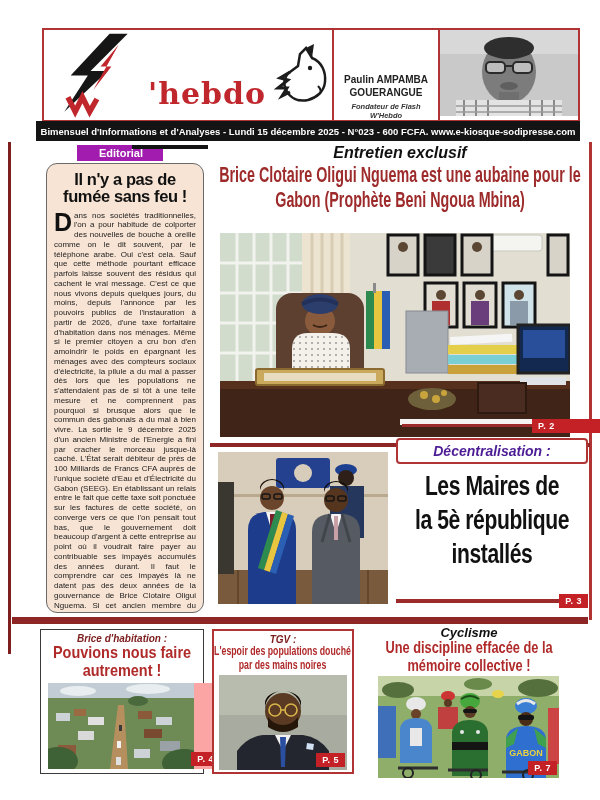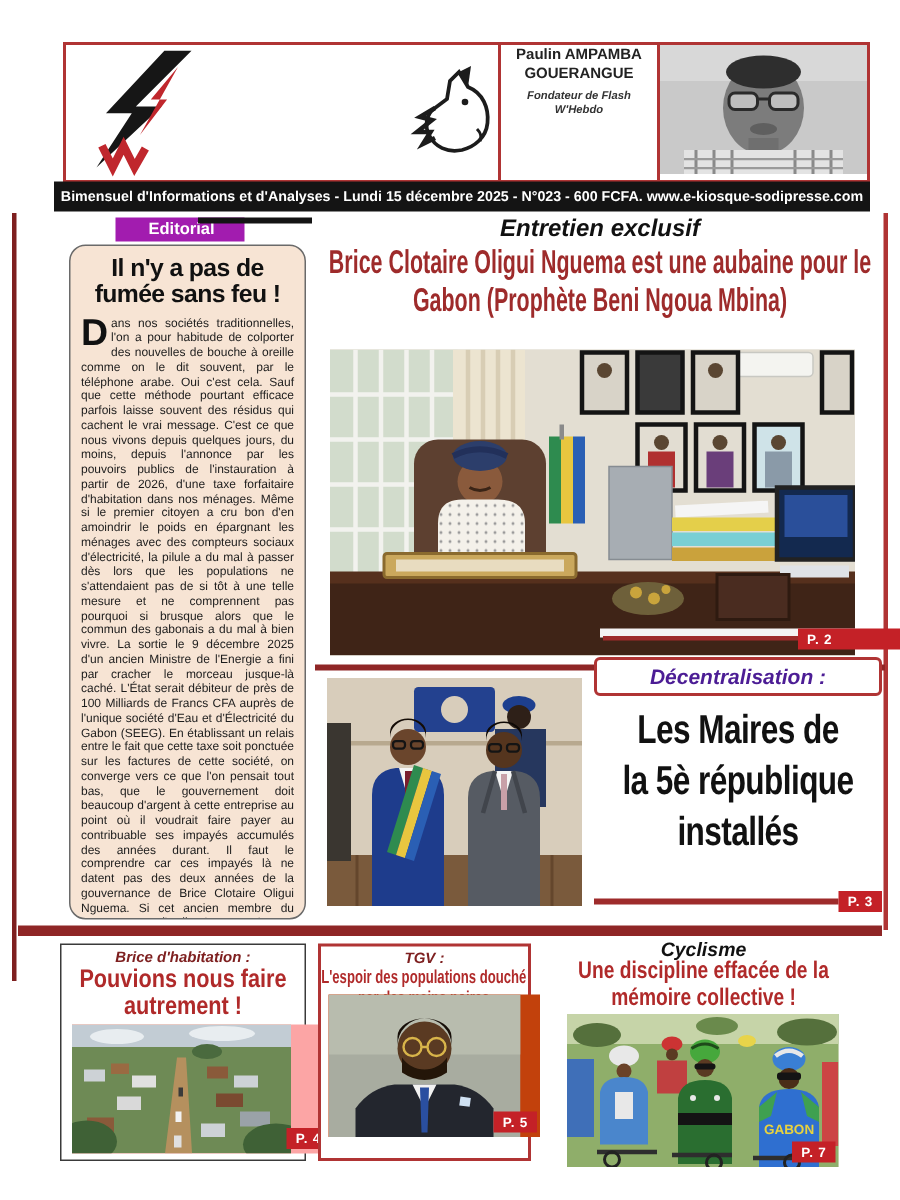--- a/index.html
+++ b/index.html
@@ -4,21 +4,21 @@
 <style>
   html,body{margin:0;padding:0;background:#e9e9e9;}
   #page{position:relative;width:600px;height:800px;background:#ffffff;margin:0 auto;
         font-family:"Liberation Sans",sans-serif;overflow:hidden;}
 
   
   .masthead{position:absolute;left:42px;top:28px;width:534px;height:90px;
             border:2px solid #b03434;display:flex;background:#fff;}
   .logo-area{position:relative;flex:0 0 288px;height:100%;}
   .vdiv{width:2px;background:#b03434;}
-  .founder-area{flex:1;display:flex;flex-direction:column;align-items:center;justify-content:flex-start;
+  .founder-area{flex:1;display:flex;flex-direction:column;align-items:center;justify-content:flex-end;
                 text-align:center;padding:0 2px;}
   .founder-name{font-size:10px;font-weight:bold;color:#222;line-height:13px;}
   .founder-role{font-size:7.5px;font-style:italic;font-weight:bold;color:#333;margin-top:3px;}
   .portrait-area{flex:0 0 138px;height:100%;overflow:hidden;}
 
   .logo-flash{position:absolute;left:86px;top:10px;font-family:"DejaVu Serif",serif;
               font-style:italic;font-weight:bold;font-size:35px;color:#141414;letter-spacing:1px;}
   .logo-hebdo{position:absolute;left:104px;top:46px;font-family:"DejaVu Serif",serif;
               font-weight:bold;font-size:30px;color:#c0272d;letter-spacing:1px;}
   .logo-bolt{position:absolute;left:10px;top:2px;}
@@ -87,21 +87,21 @@
            box-sizing:border-box;background:#fff;}
   .kicker-sm{font-size:10px;font-weight:bold;font-style:italic;color:#7e2020;text-align:center;
              margin-top:3px;}
   .taxe-headline{position:absolute;left:-13px;top:14px;width:188px;text-align:center;
                  font-size:17px;line-height:18px;font-weight:bold;color:#b02a2a;
                  transform:scaleX(0.85);transform-origin:center top;}
   .taxe-photo{position:absolute;left:7px;top:53px;width:174px;height:86px;overflow:hidden;background:#fca5a5;}
   .tgv-headline{position:absolute;left:-33px;top:13px;width:203px;text-align:center;
                 font-size:12.5px;line-height:14px;font-weight:bold;color:#b02a2a;
                 transform:scaleX(0.70);transform-origin:center top;}
-  .tgv-photo{position:absolute;left:5px;top:32px;width:141px;height:95px;overflow:hidden;background:#c2410c;}
+  .tgv-photo{position:absolute;left:5px;top:44px;width:128px;height:95px;overflow:hidden;background:#be185d;}
 
   .cyc-kicker{position:absolute;left:378px;top:625px;width:182px;text-align:center;
               font-size:13px;font-weight:bold;font-style:italic;color:#111;}
   .cyc-headline{position:absolute;left:348px;top:639px;width:242px;text-align:center;
                 font-size:16px;line-height:17.5px;font-weight:bold;color:#b02a2a;
                 transform:scaleX(0.80);transform-origin:center top;}
   .cyc-photo{position:absolute;left:378px;top:676px;width:181px;height:102px;overflow:hidden;
              background:#8fae6a;}
 
   .photo-badge{position:absolute;right:2px;bottom:3px;}
@@ -114,20 +114,21 @@
 
   <div class="masthead">
     <div class="logo-area">
       <span class="logo-bolt">
         <svg width="84" height="86" viewBox="0 0 90 95">
           <path d="M60,2 L17,48 L36,48 L10,88 L58,43 L39,43 L80,2 Z" fill="#161616"></path>
           <path d="M70,14 L50,38 L62,38 L42,64 Z" fill="#c0272d"></path>
           <polyline points="14,72 22,88 30,72 38,88 46,74" fill="none" stroke="#c0272d" stroke-width="6"></polyline>
         </svg>
       </span>
+      <span class="logo-hebdo">'hebdo</span>
       <span class="logo-horse">
         <svg width="62" height="64" viewBox="0 0 62 64">
           <path d="M38,6 L44,16 C54,20 58,30 57,40 C56,50 48,56 40,58 C30,60 22,56 18,48 C15,42 16,34 22,30 L30,24 L32,12 Z" fill="#ffffff" stroke="#1c1c1c" stroke-width="2.5"></path>
           <path d="M38,6 L46,2 L44,16 Z" fill="#1c1c1c"></path>
           <path d="M22,30 L12,36 L20,38 L10,46 L19,46 L14,54 L22,50" fill="none" stroke="#1c1c1c" stroke-width="3"></path>
           <circle cx="42" cy="26" r="2.2" fill="#1c1c1c"></circle>
           <path d="M50,44 Q54,48 52,52" fill="none" stroke="#1c1c1c" stroke-width="2"></path>
         </svg>
       </span>
     </div>

